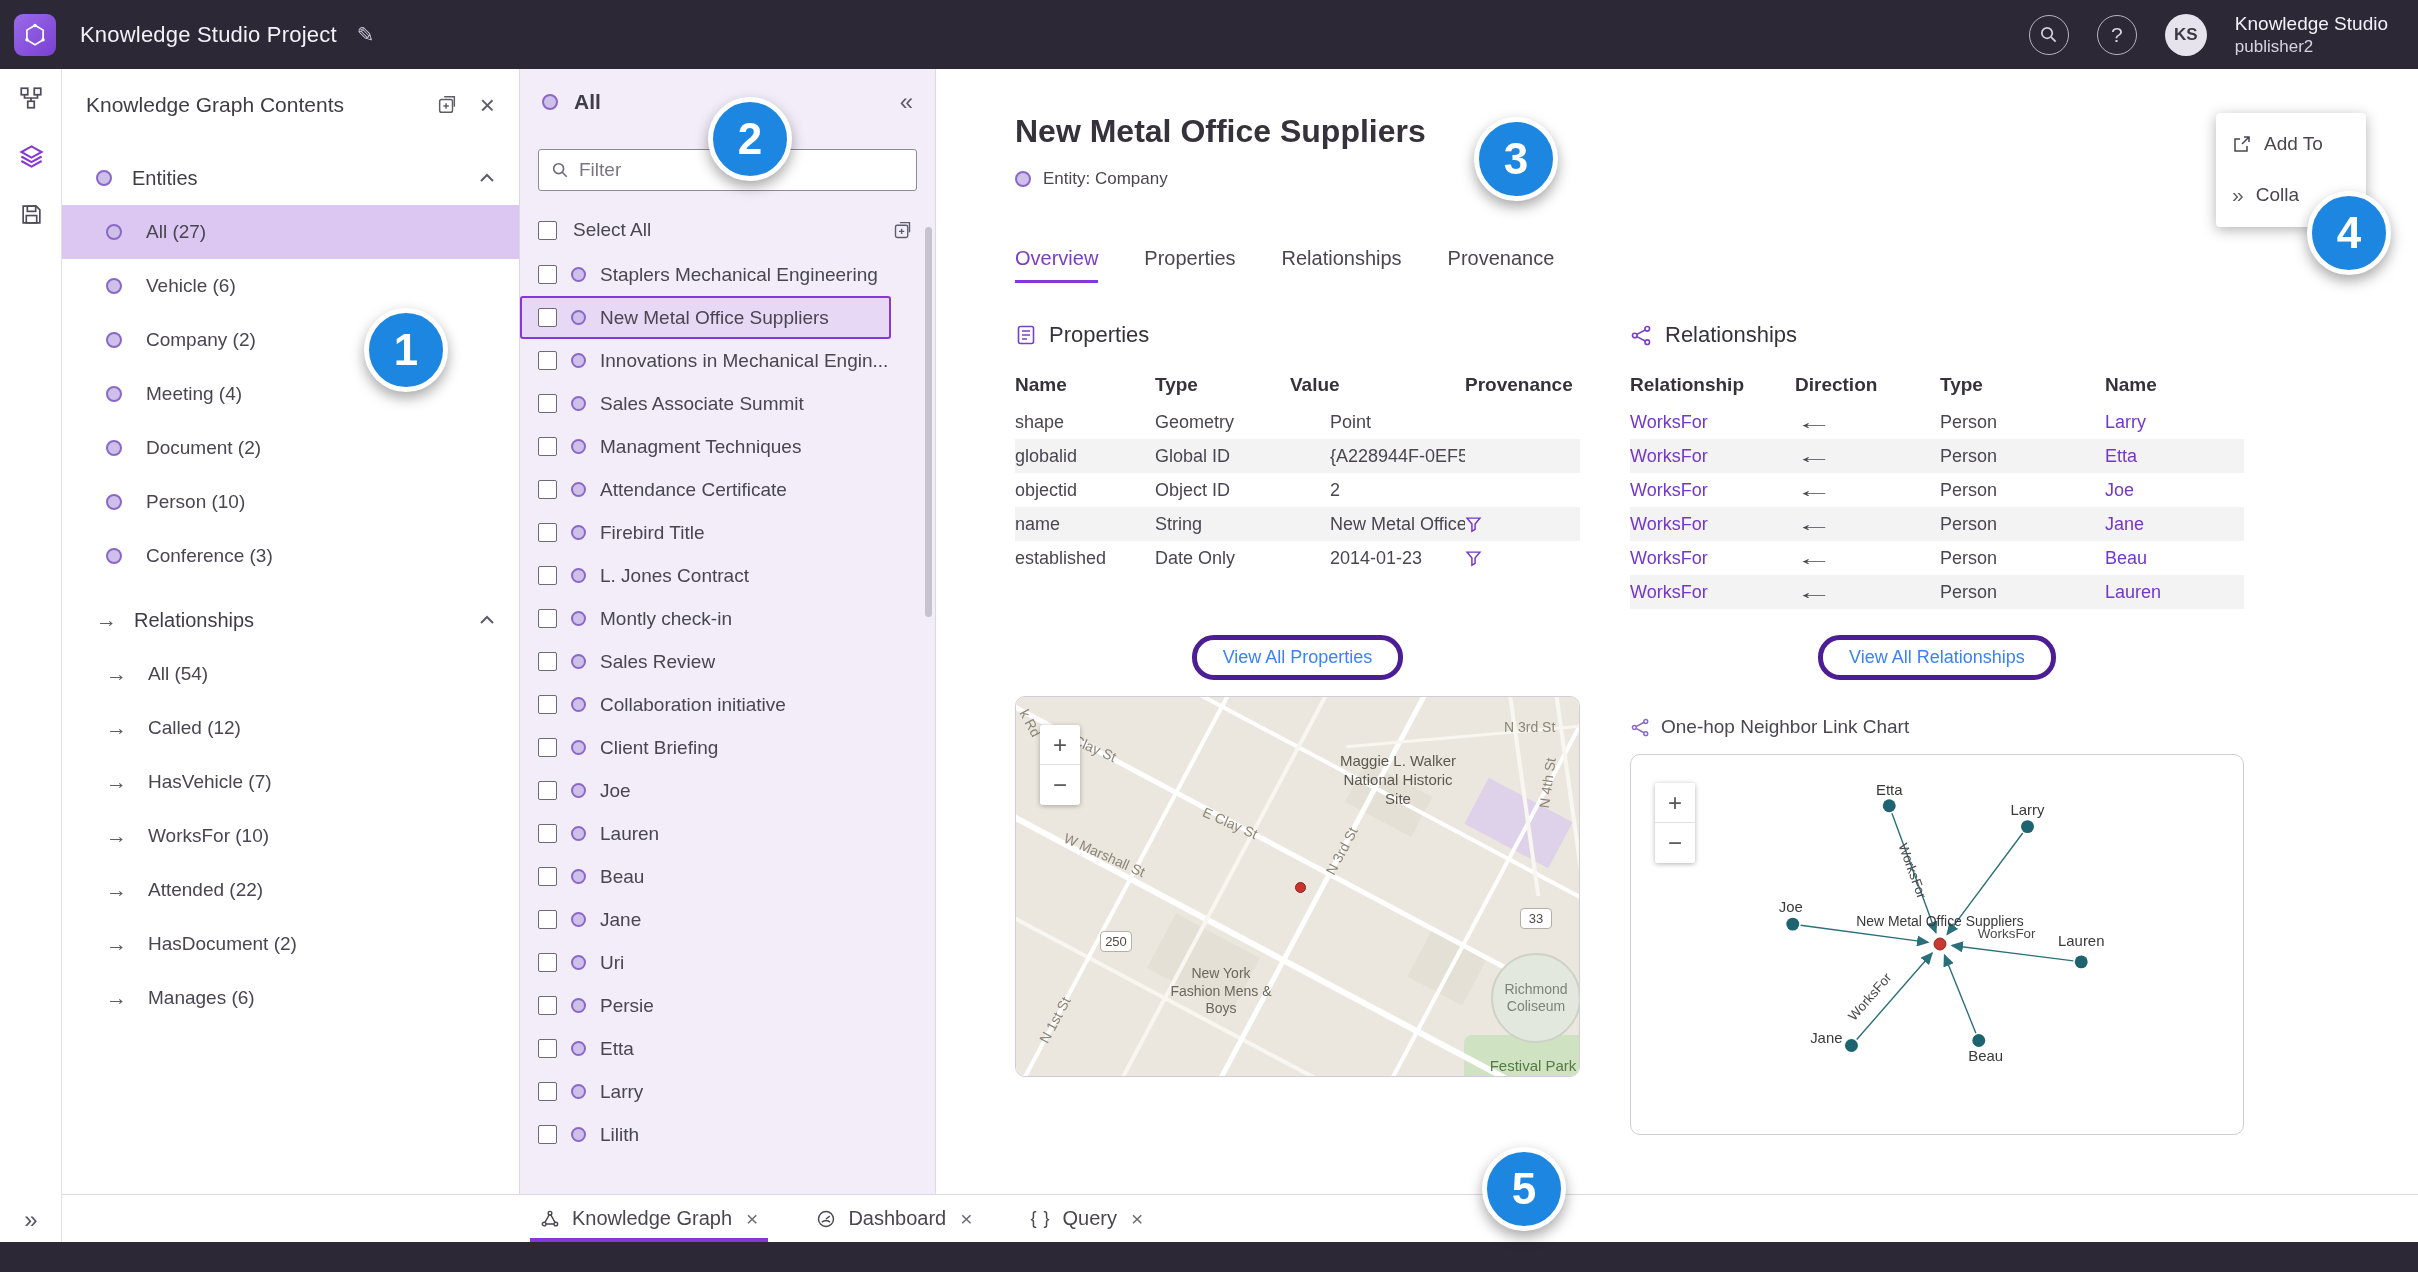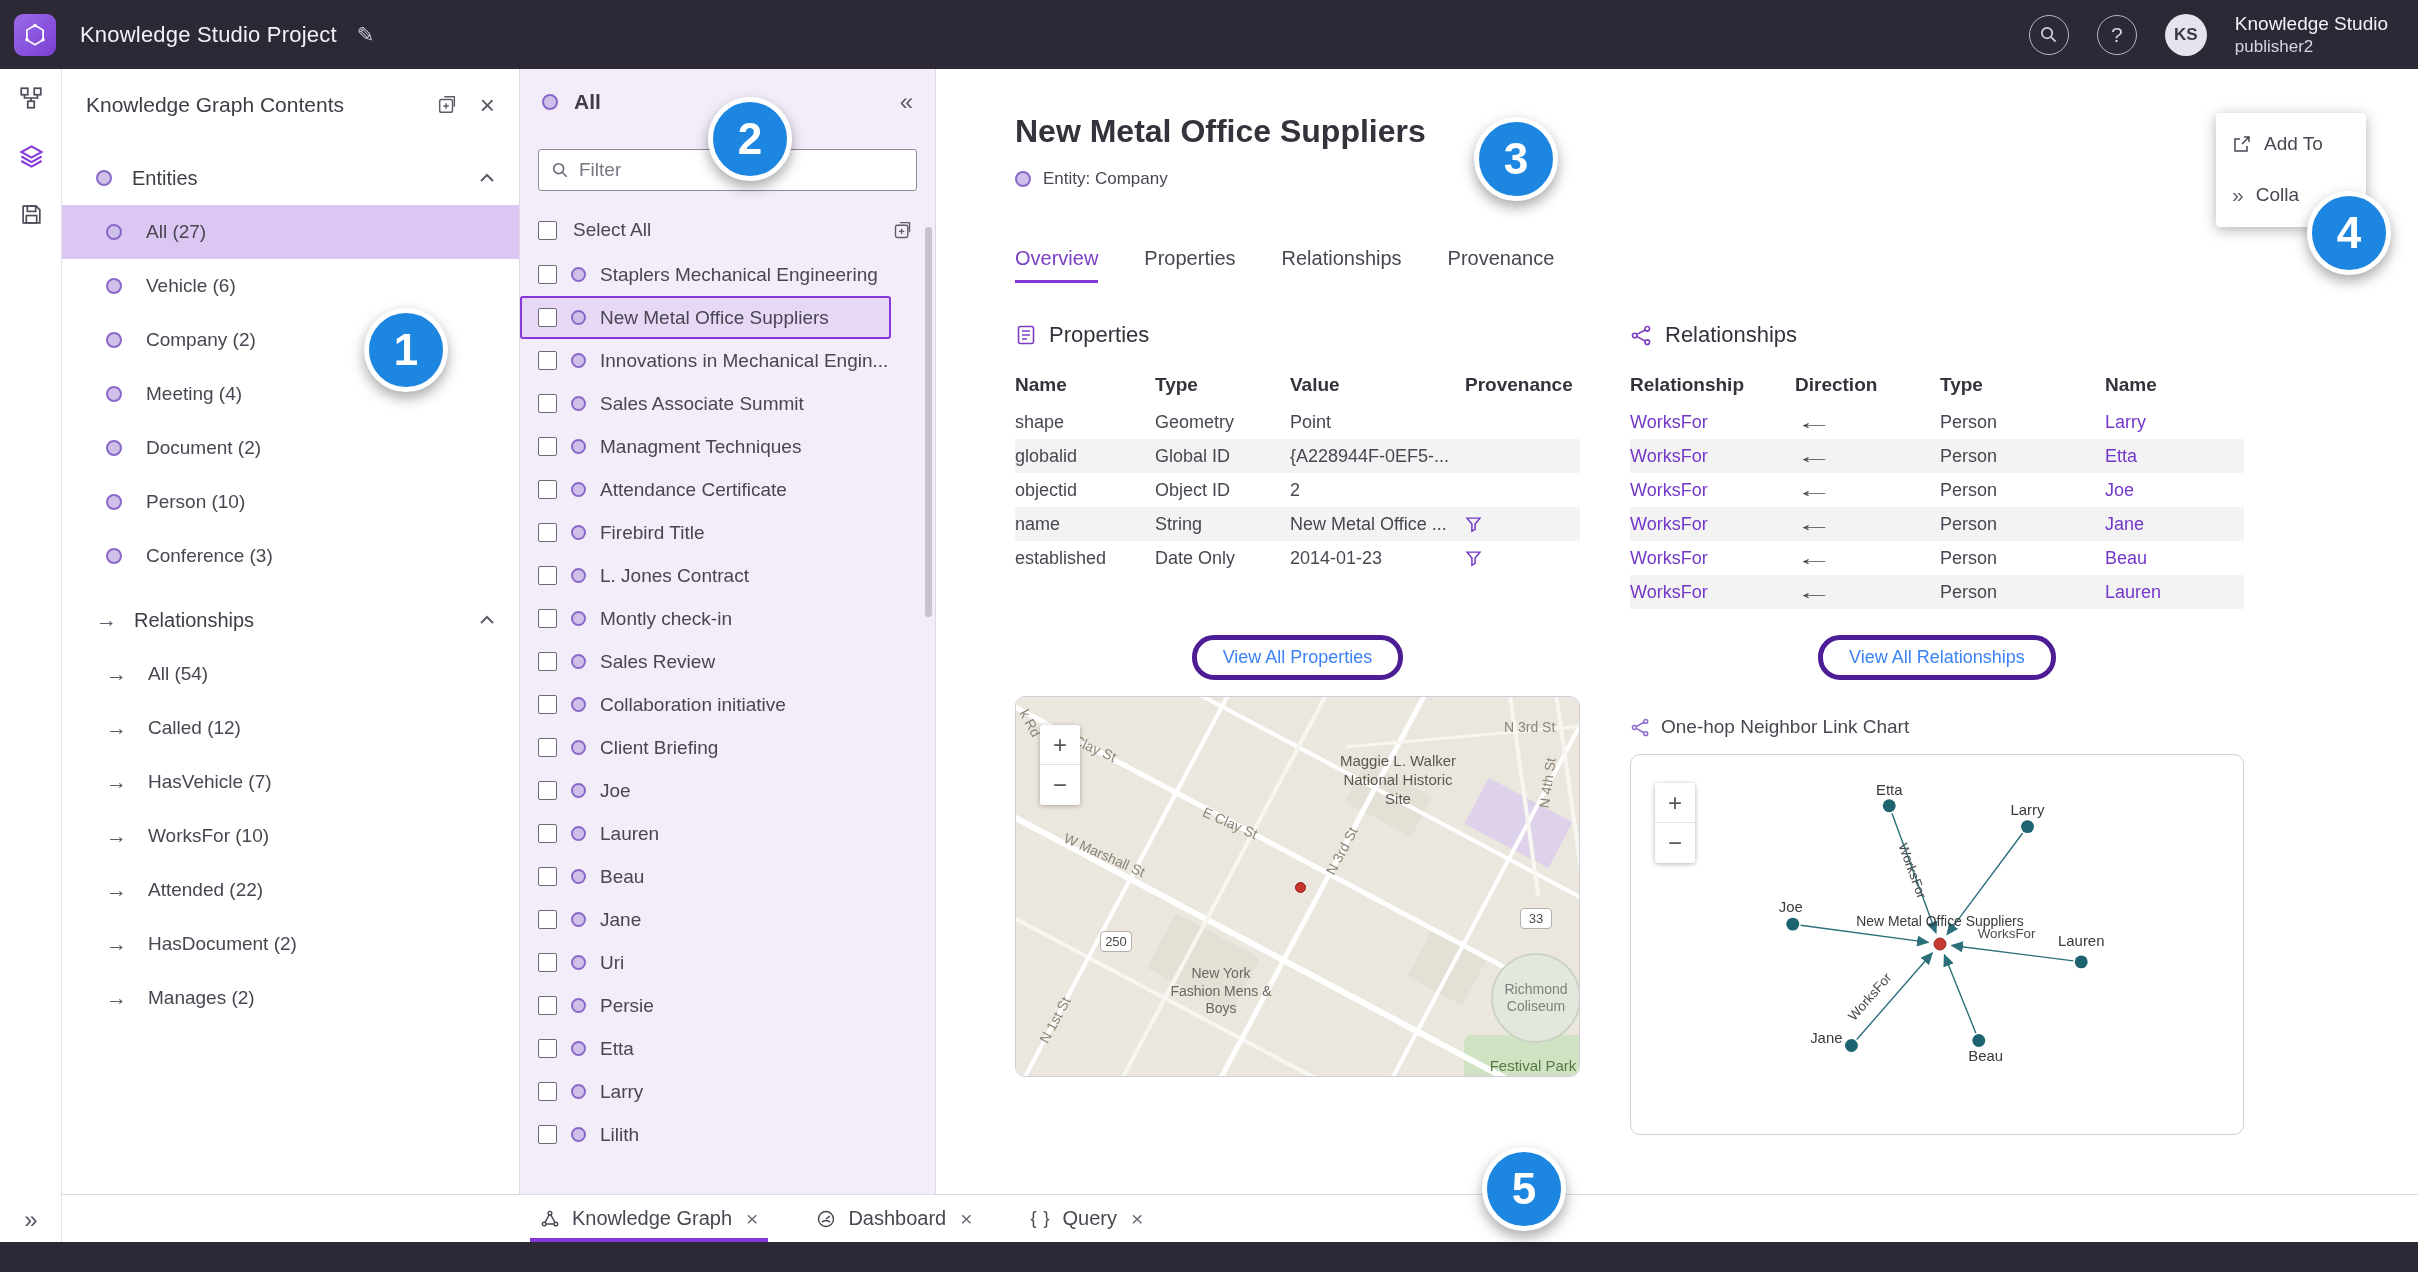--- a/index.html
+++ b/index.html
@@ -61,21 +61,21 @@
 
   .col-left  { position:absolute; left:79px;  top:250px; width:565px; }
   .col-right { position:absolute; left:694px; top:250px; width:614px; }
   .section-title-row { display:flex; align-items:center; gap:12px; font-size:22px; color:#35323c; height:32px; }
   .thead { display:grid; font-size:19px; font-weight:700; color:#35323c; align-items:center; height:40px; margin-top:14px; }
   .trow  { display:grid; height:34px; align-items:center; font-size:18px; color:#4a4651; }
   .cols-left  { grid-template-columns:140px 135px 175px 115px; }
   .cols-right { grid-template-columns:165px 145px 165px 139px; }
   .trow.alt { background:#f3f3f3; }
   .plink { color:#7438c9; }
-  .val { white-space:nowrap; overflow:hidden; }
+  .val { white-space:nowrap; overflow:hidden;margin-left:40px; }
   .dir { display:inline-block; transform:scaleX(1.9); transform-origin:left center; font-size:20px; color:#4a4651; }
   .pill-btn { display:block; margin-left:auto; margin-right:auto; width:max-content; padding:7px 26px; border:5px solid #4c1d95; border-radius:22px; color:#3b82f6; font-size:18px; background:#fff; font-family:inherit; }
   .col-left  .pill-btn { margin-top:60px; }
   .col-right .pill-btn { margin-top:26px; }
   .caption-row { margin-top:36px; display:flex; align-items:center; gap:10px; font-size:19px; color:#4a4651; }
   .viz-box { margin-top:16px; height:381px; border:1px solid #d0ccd8; border-radius:10px; position:relative; overflow:hidden; background:#fff; }
 
   
   .zoom { position:absolute; left:24px; top:28px; width:40px; box-shadow:0 1px 5px rgba(0,0,0,.3); border-radius:3px; overflow:hidden; z-index:6; }
   .zoom button { display:block; width:40px; height:40px; background:#fff; border:none; border-bottom:1px solid #e2e2e2; font-size:24px; color:#555; font-family:inherit; }
@@ -253,21 +253,21 @@
     <div class="kg-item">
         <span class="rel-arrow">→</span>
         <span>Attended (22)</span>
       </div>
     <div class="kg-item">
         <span class="rel-arrow">→</span>
         <span>HasDocument (2)</span>
       </div>
     <div class="kg-item">
         <span class="rel-arrow">→</span>
-        <span>Manages (2)</span>
+        <span>Manages (6)</span>
       </div>
   </aside>
 
   <aside class="panel2">
     <div class="p2-header">
       <span class="dot16"></span>
       <span>All</span>
       <span class="coll">«</span>
     </div>
     <div class="filter-box">

